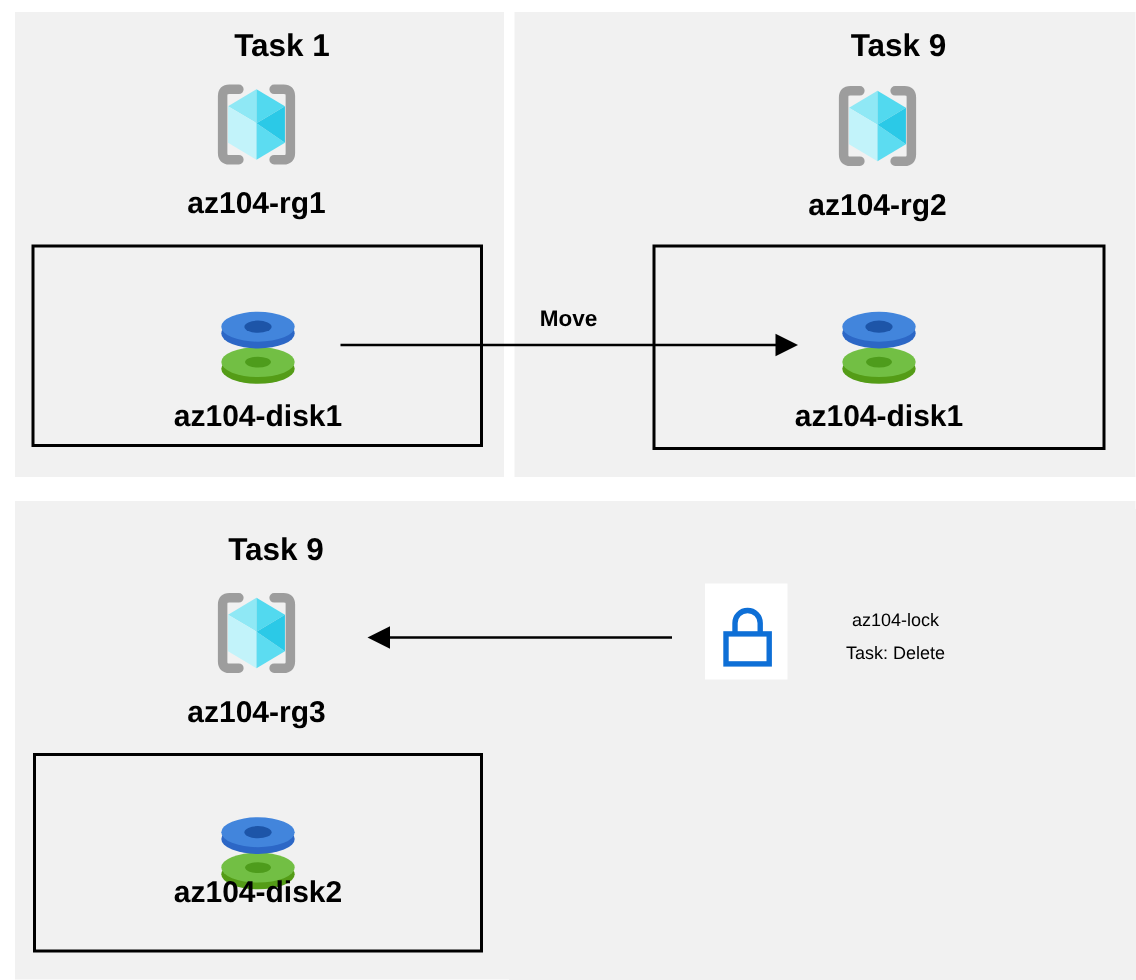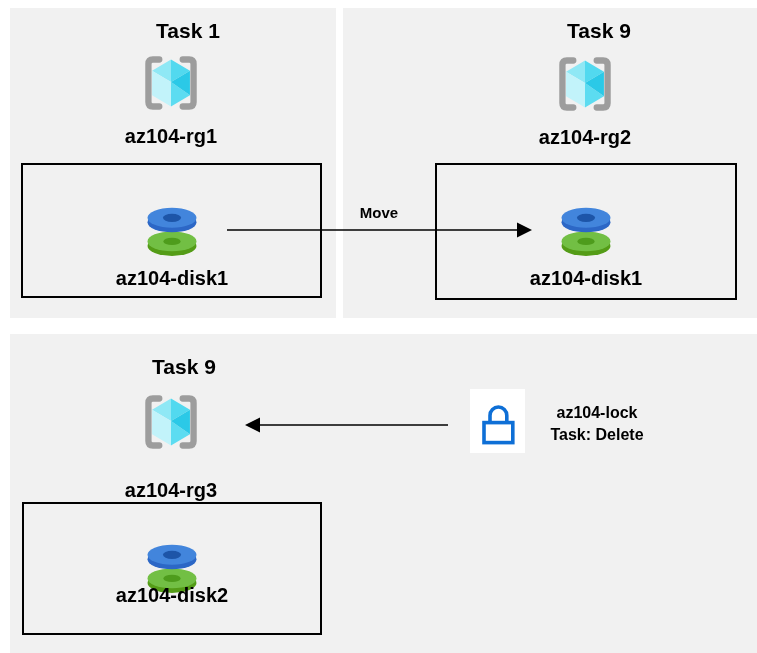--- a/index.html
+++ b/index.html
@@ -54,22 +54,22 @@
     left: 470px; top: 389px;
     width: 55px; height: 64px;
     background: #ffffff;
     display: flex; align-items: center; justify-content: center;
   }
   .lock-text {
     position: absolute;
     left: 597px; top: 402px;
     transform: translateX(-50%);
     text-align: center;
-    font-size: 16px;
-    font-weight: bold;
+    font-size: 12px;
+    font-weight: normal;
     line-height: 22px;
     white-space: nowrap;
   }
 </style>
 </head>
 <body>
 
 <svg width="0" height="0" style="position:absolute" aria-hidden="true">
   <defs>
     <g id="rg-icon-def">
@@ -130,21 +130,21 @@
 </svg>
 <div class="move-label" style="left:379px; top:204px;">Move</div>
 
 <section class="panel" id="panel-task3"></section>
 <div class="task-title" style="left:168px; top:355px;">Task 9</div>
 <span class="icon-wrap" style="left:142px; top:394px;">
   <svg width="58" height="56" viewBox="0 0 64 62">
       <use href="#rg-icon-def"></use>
     </svg>
 </span>
-<div class="res-label" style="left:171px; top:464px;margin-top:15px;">az104-rg3</div>
+<div class="res-label" style="left:171px; top:464px;">az104-rg3</div>
 <div class="resource-box" style="left:22px; top:502px; width:300px; height:133px;"></div>
 <span class="icon-wrap" style="left:143px; top:541px;">
   <svg width="58" height="53" viewBox="0 0 64 58">
       <use href="#disk-icon-def"></use>
     </svg>
 </span>
 <div class="res-label" style="left:172px; top:584px;">az104-disk2</div>
 
 <svg class="arrow-svg" style="left:245px; top:415px;" width="203" height="20">
   <line x1="15" y1="10" x2="203" y2="10" stroke="#000" stroke-width="1.6"></line>

